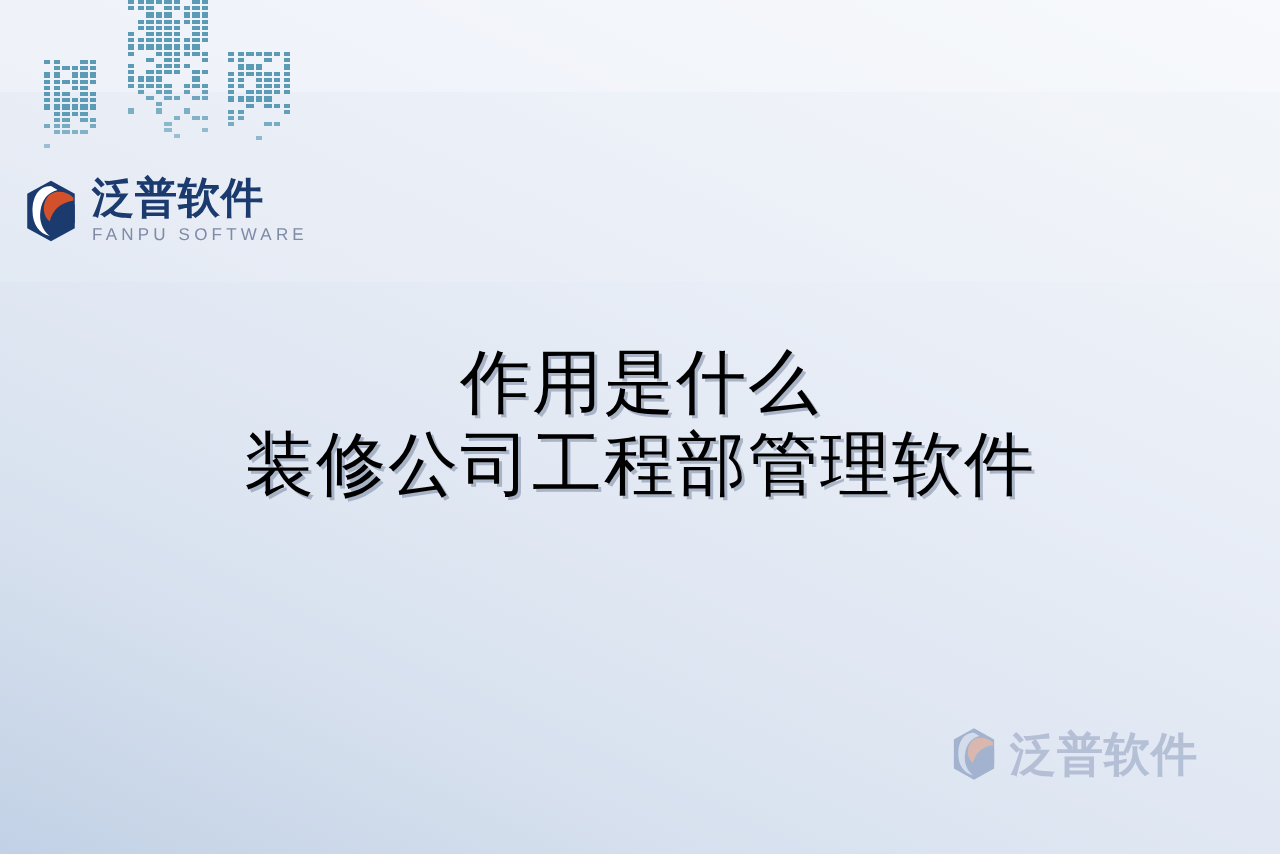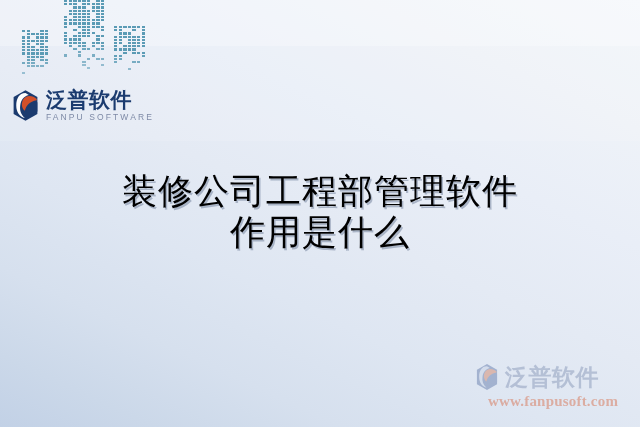--- a/index.html
+++ b/index.html
@@ -397,30 +397,29 @@
       <path d="M86 40 C70 42 58 52 52 68 L52 86 L86 68 Z" fill="#1b3b6f"></path>
       <path d="M26 64 C30 80 42 90 58 90 L36 94 L20 80 Z" fill="#ffffff" opacity="0.0"></path>
     </svg>
     <div id="logo-text">
       <span id="logo-cn">泛普软件</span>
       <span id="logo-en">FANPU SOFTWARE</span>
     </div>
   </div>
 
   <div id="title-block">
+    <span class="title-line">作用是什么</span>
     <span class="title-line">装修公司工程部管理软件</span>
-    <span class="title-line">作用是什么</span>
   </div>
 
   <div id="watermark">
     <div id="wm-row">
       <svg id="wm-mark" viewBox="0 0 100 100">
         <path d="M50 4 L86 24 L86 76 L50 96 L14 76 L14 24 Z" fill="#7f93bb"></path>
         <path d="M50 12 C30 12 22 30 22 50 C22 70 32 84 48 88 C36 78 32 64 34 50 C36 34 44 22 60 18 Z" fill="#ccd6e8"></path>
         <path d="M84 30 C72 18 52 18 44 30 C36 42 38 58 48 66 C52 50 62 38 84 34 Z" fill="#d79b86"></path>
         <path d="M86 40 C70 42 58 52 52 68 L52 86 L86 68 Z" fill="#7f93bb"></path>
       </svg>
       <span id="wm-cn">泛普软件</span>
     </div>
-    <div id="wm-url">www.fanpusoft.com</div>
   </div>
 
 </div>
 
 </body></html>

